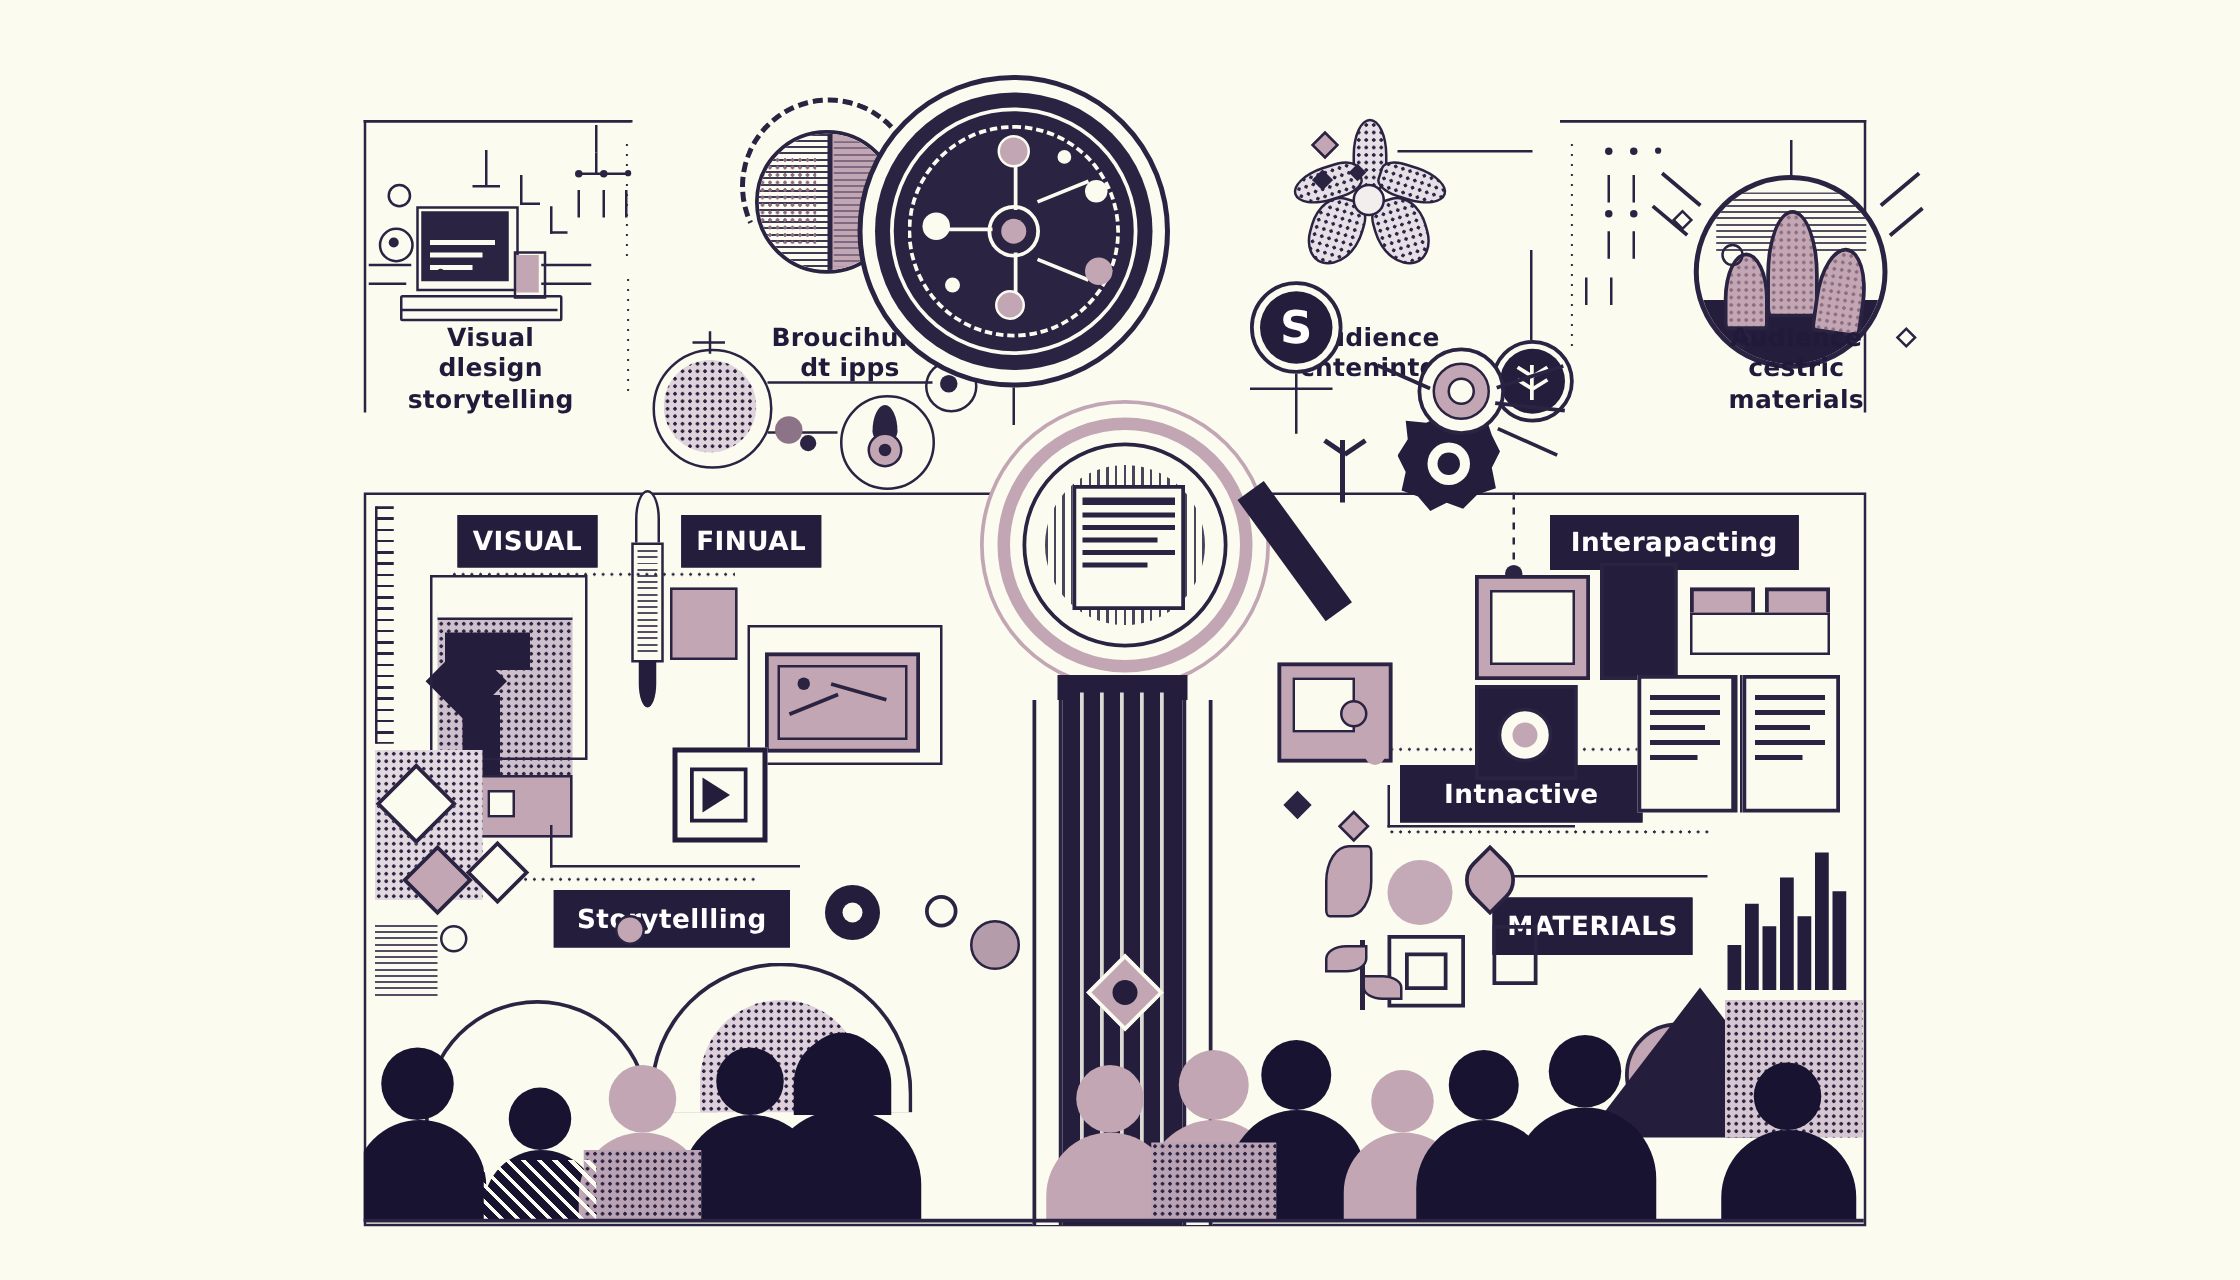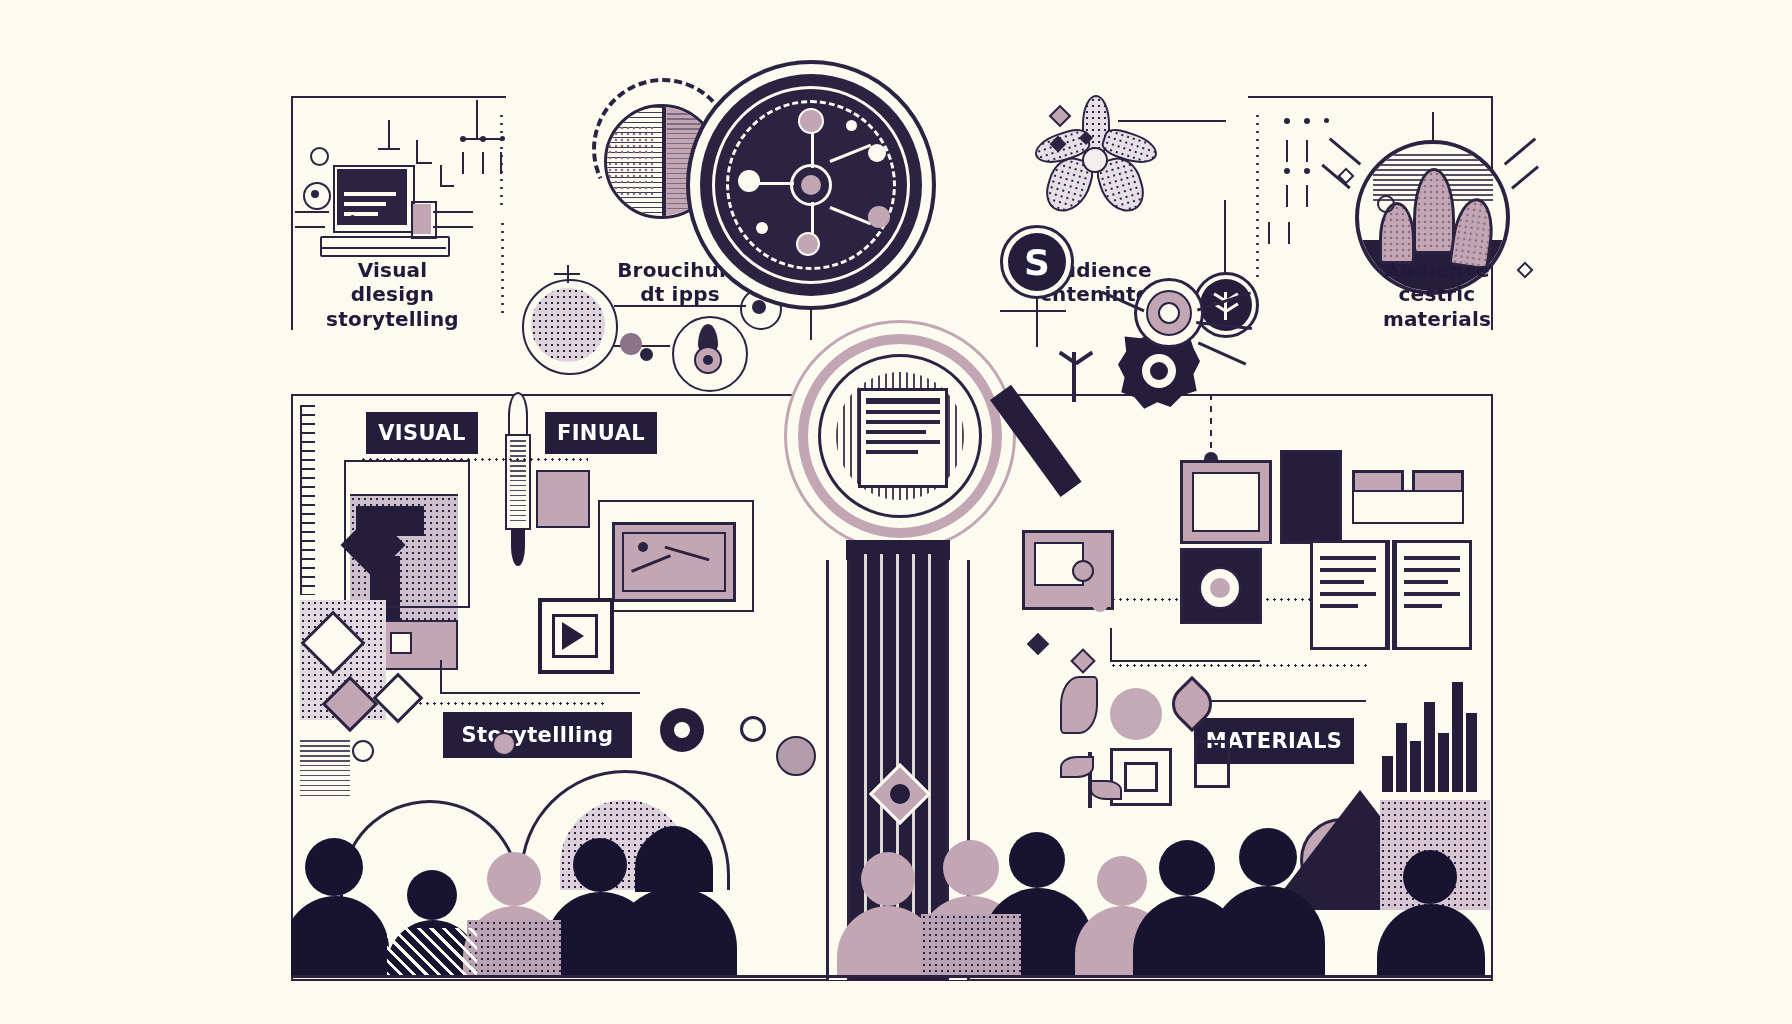--- a/index.html
+++ b/index.html
@@ -351,20 +351,22 @@
     <div class="abs" style="left:82px;top:14px;width:3px;height:420px;background:#fbfbf0;opacity:.85;"></div>
   </div>
   <div class="abs" style="left:878px;top:772px;width:44px;height:44px;background:#c2a6b4;border:3px solid #fbfbf0;transform:rotate(45deg);box-sizing:border-box;"></div>
   <div class="circ" style="left:890px;top:784px;width:20px;height:20px;background:#241d3c;"></div>
 
   <div class="abs" style="left:826px;top:560px;width:24px;height:420px;background:#fbfbf0;border-left:3px solid #2b2342;border-right:3px solid #2b2342;box-sizing:border-box;"></div>
   <div class="abs" style="left:946px;top:560px;width:24px;height:420px;background:#fbfbf0;border-left:3px solid #2b2342;border-right:3px solid #2b2342;box-sizing:border-box;"></div>
 
   <div class="abs" style="left:990px;top:400px;width:26px;height:120px;background:#241d3c;transform:rotate(-36deg);transform-origin:top left;"></div>
 
+  <div class="badge" style="left:1240px;top:412px;width:195px;height:40px;">Interapacting</div>
+  <div class="badge" style="left:1120px;top:612px;width:190px;height:42px;">Intnactive</div>
   <div class="badge" style="left:1194px;top:718px;width:156px;height:42px;">MATERIALS</div>
 
   <div class="dash-v" style="left:1210px;top:394px;height:60px;"></div>
   <div class="circ" style="left:1204px;top:452px;width:14px;height:14px;background:#2b2342;"></div>
   <div class="dotline" style="left:1110px;top:598px;width:250px;"></div>
   <div class="dotline" style="left:1110px;top:664px;width:260px;"></div>
   <div class="ln hline" style="left:1110px;top:660px;width:150px;"></div>
   <div class="ln vline" style="left:1110px;top:628px;height:34px;"></div>
   <div class="ln hline" style="left:1186px;top:700px;width:180px;"></div>
   <div class="ln vline" style="left:1186px;top:700px;height:20px;"></div>

